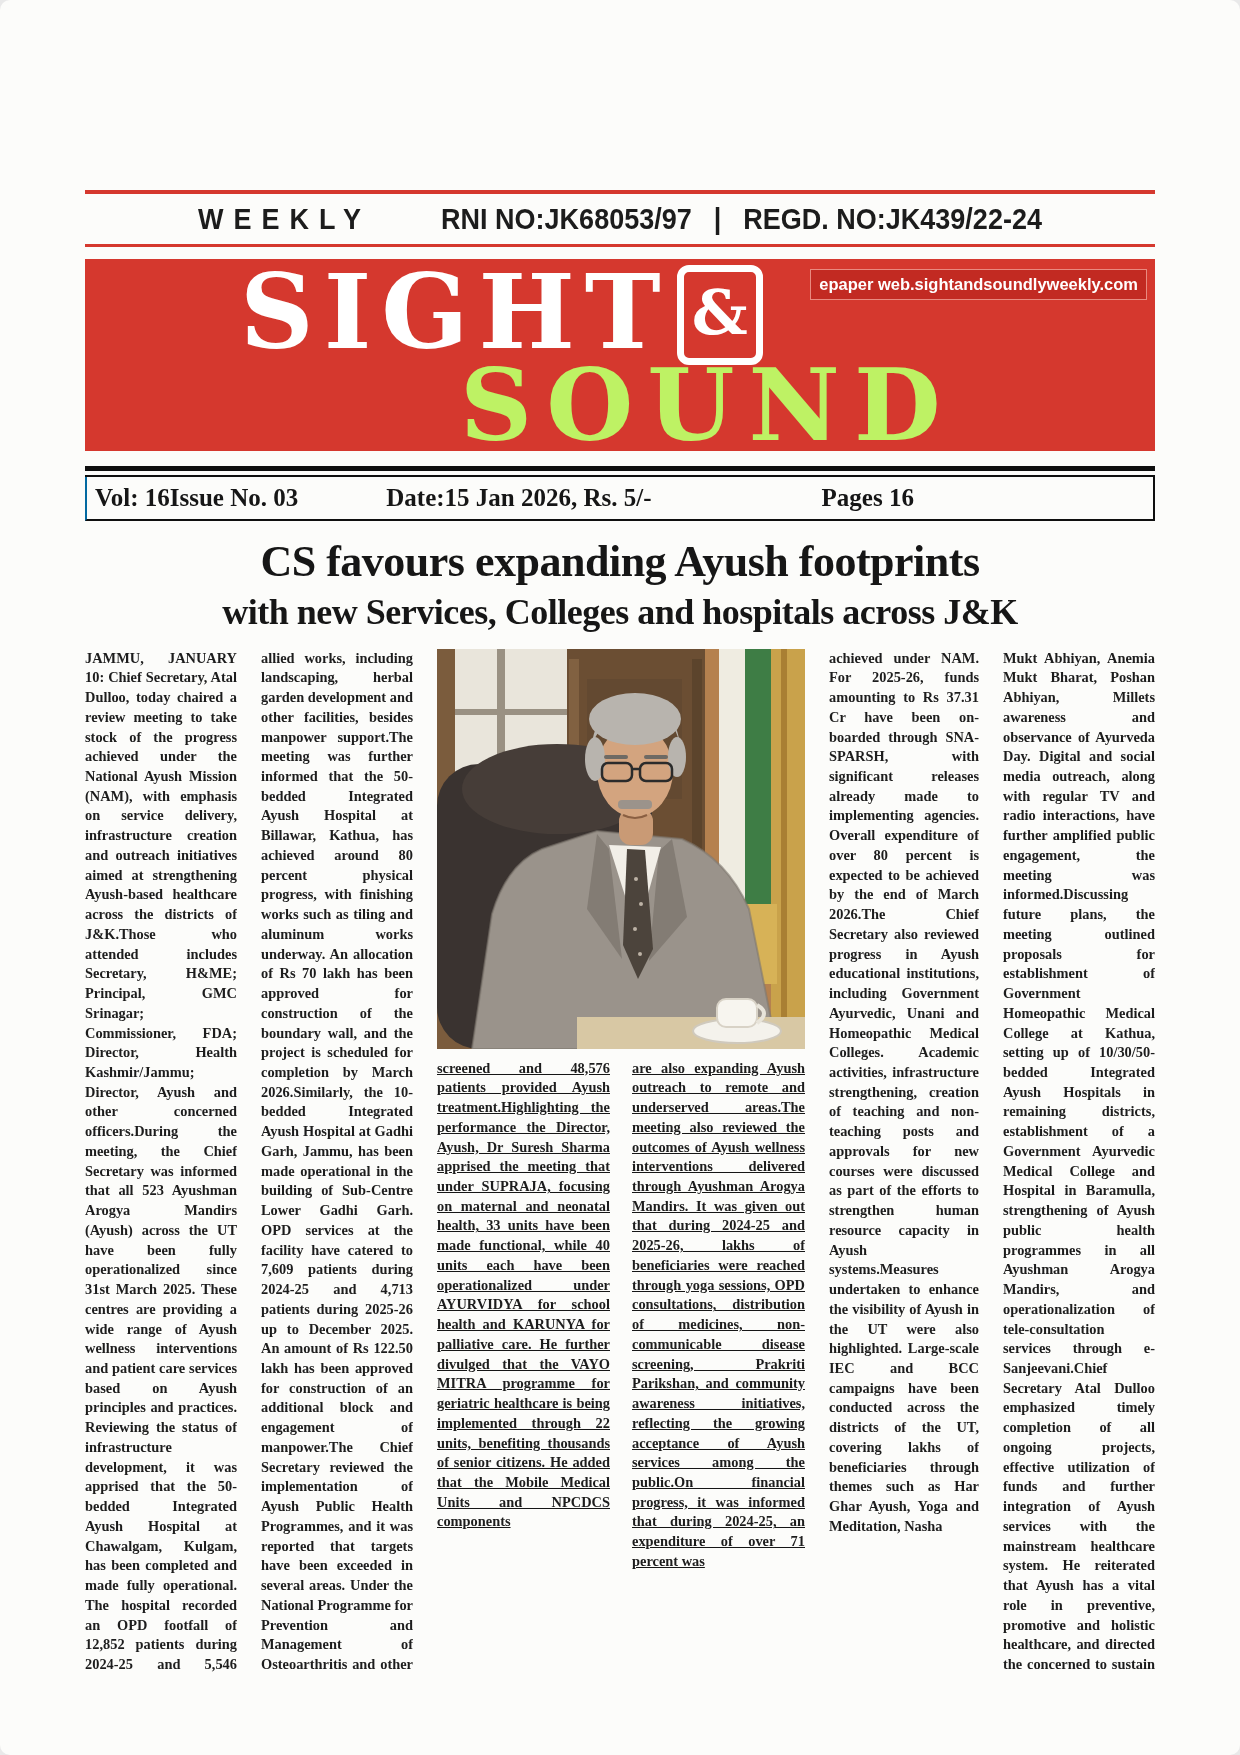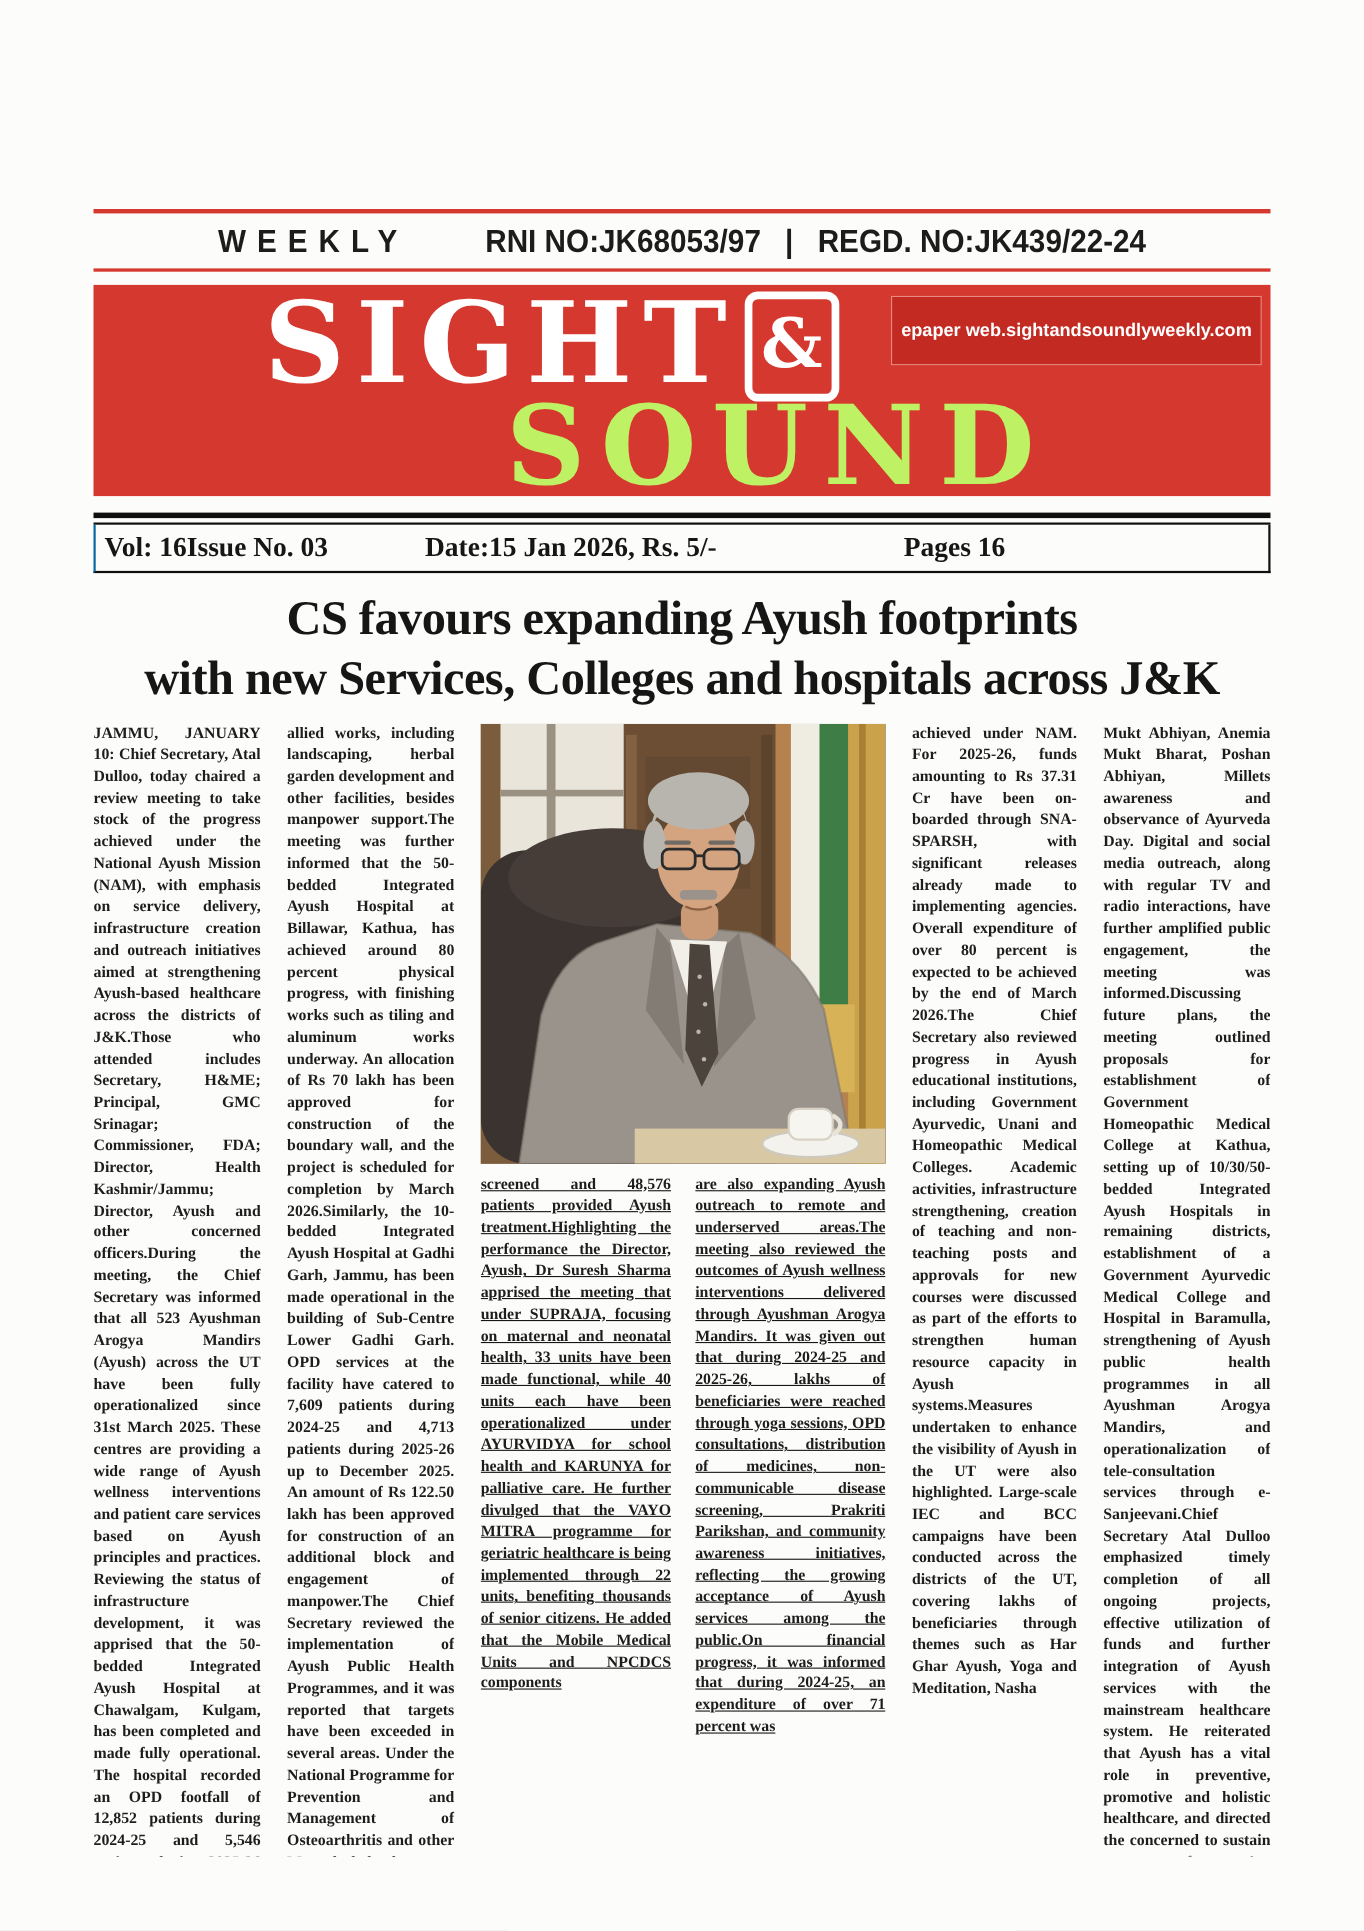--- a/index.html
+++ b/index.html
@@ -6,20 +6,21 @@
   .sheet{
     position:relative;
     width:1240px;height:1755px;
     margin:0 auto;
     background:#fcfcfa;
     box-sizing:border-box;
     padding:0 85px;
     overflow:hidden;
     font-family:"Liberation Serif", serif;
     color:#161616;
+    border-radius:10px;
   }
   
   .top-space{height:190px;}
   .red-rule{height:4px;background:var(--brand-red,#d5382e);}
   .red-rule.thin{height:3px;}
   .topbar{
     display:flex;align-items:center;justify-content:center;
     height:50px;
     font-family:"Liberation Sans", sans-serif;
     font-weight:bold;font-size:27px;color:#1c1c1c;
@@ -48,42 +49,42 @@
   }
   .mast-line2{
     position:absolute;top:96px;left:375px;
     font-family:"DejaVu Serif", serif;font-weight:700;
     font-size:100px;line-height:1;color:#bef264;letter-spacing:14px;
   }
   .epaper{
     position:absolute;top:10px;right:8px;
     background:#c22a22;border:1px solid #e98a80;
     color:#ffffff;font-family:"Liberation Sans", sans-serif;
-    font-weight:bold;font-size:16.5px;padding:21px 8px;
+    font-weight:bold;font-size:16.5px;padding:5px 8px;
   }
   
   .double-rule{margin-top:15px;height:4px;border-top:5px solid #0f0f0f;border-bottom:2px solid #0f0f0f;}
   .infobar{
     display:flex;align-items:center;
     height:42px;
     border-left:2px solid #0369a1;border-right:2px solid #0f0f0f;border-bottom:2px solid #0f0f0f;
     font-weight:700;font-size:25px;
   }
   .infobar .vol{margin-left:8px;}
   .infobar .issue{}
   .infobar .date{margin-left:88px;}
   .infobar .pages{margin-left:170px;}
   
   .headline{text-align:center;margin-top:16px;}
   .headline .h1{
     font-size:44px;font-weight:700;line-height:1.12;
     letter-spacing:-0.5px;
   }
   .headline .h2{
-    font-size:44px;font-weight:700;line-height:1.12;
+    font-size:36px;font-weight:700;line-height:1.12;
     letter-spacing:-0.5px;margin-top:6px;
   }
   
   .body-grid{
     margin-top:16px;
     display:grid;
     grid-template-columns:152px 152px 368px 150px 152px;
     column-gap:24px;
     height:1030px;
     overflow:hidden;

